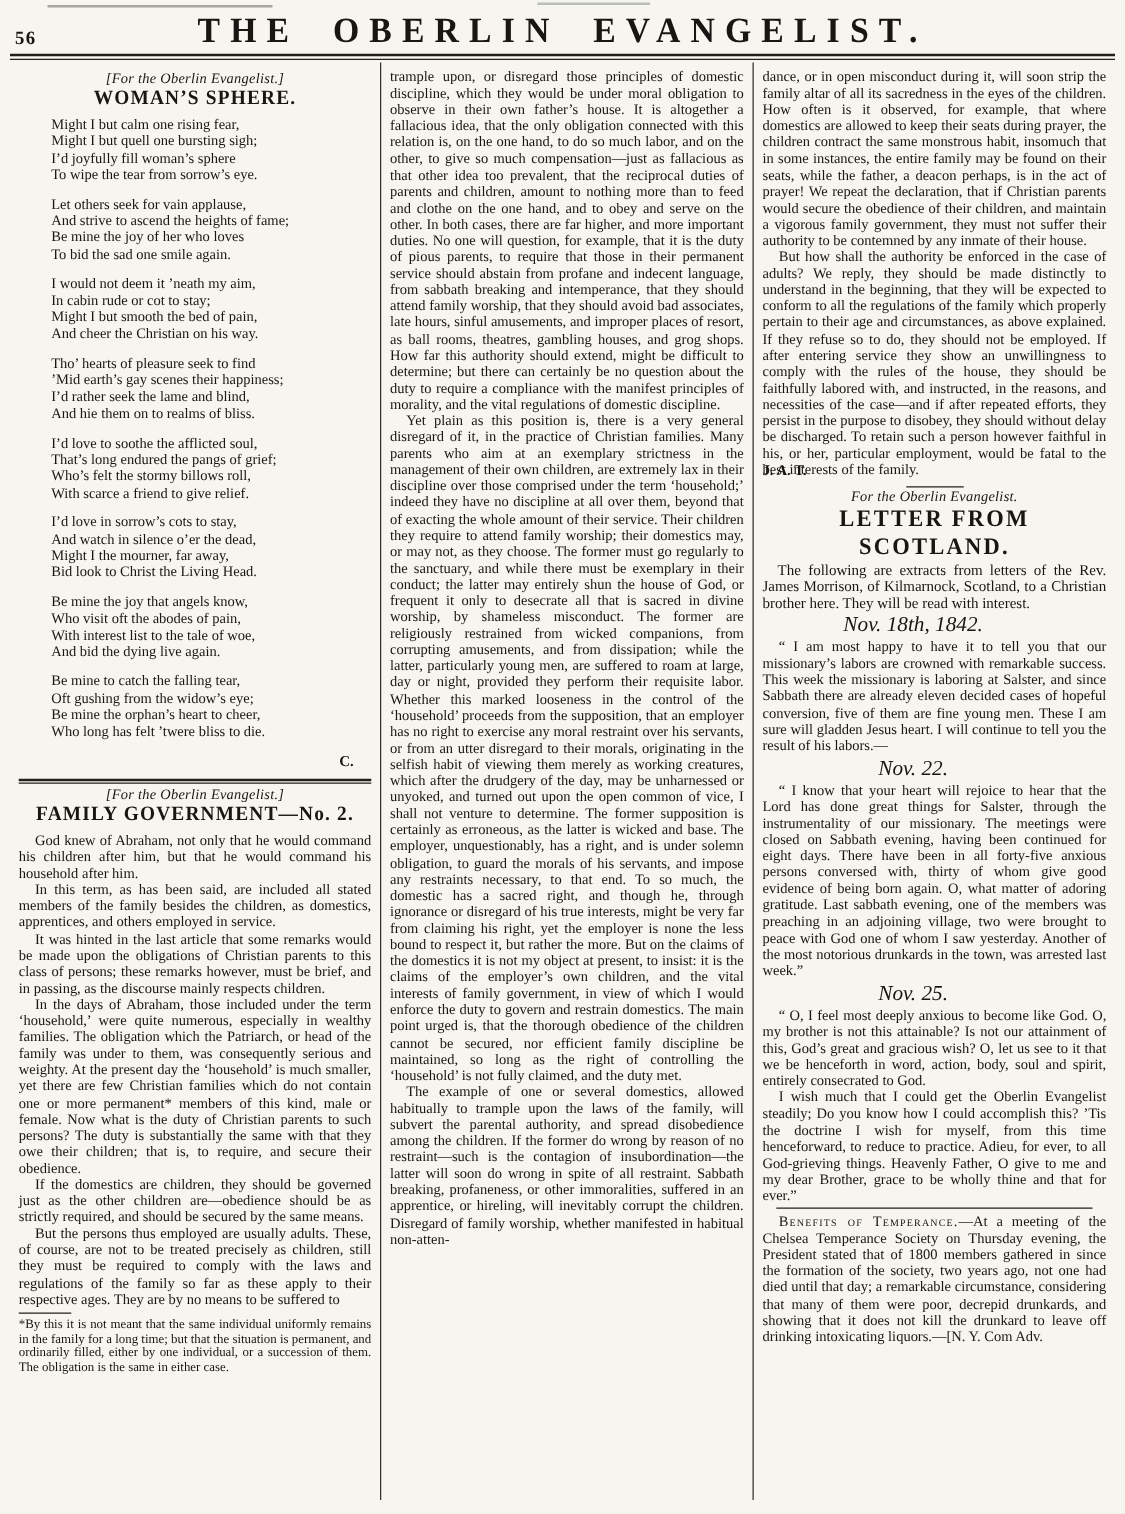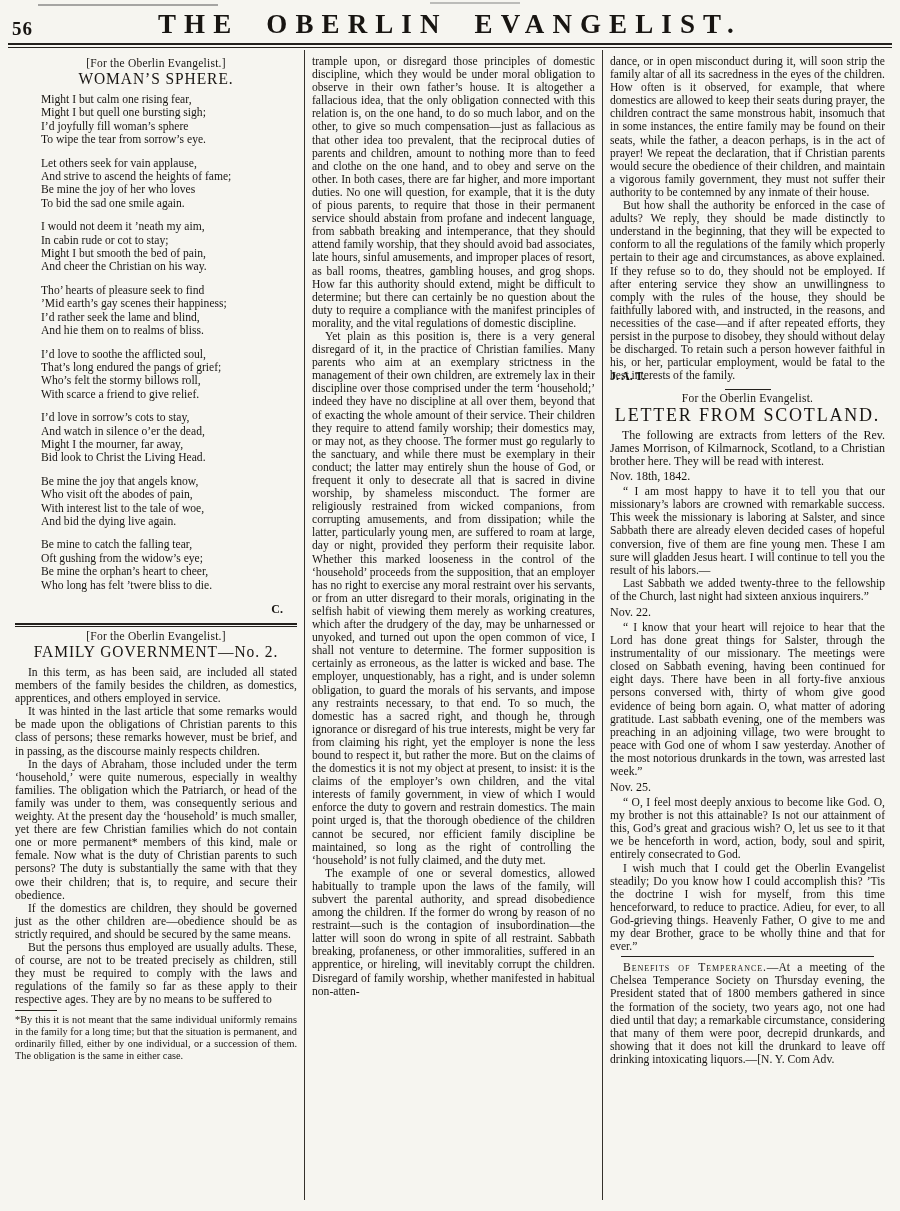--- a/index.html
+++ b/index.html
@@ -7,55 +7,55 @@
   body { font-family:"Liberation Serif", serif; color:#181512; }
   .page {
     width:900px; height:1211px; margin:0 auto; background:#f6f5f0;
     padding:4px 8px 6px 8px; overflow:hidden; position:relative;
   }
   
   .top-artifact { height:3px; border-top:2px solid #555; width:180px; margin-left:30px; opacity:.5; }
   .top-artifact2 { position:absolute; top:2px; left:430px; width:90px; border-top:2px solid #666; opacity:.4; }
 
   .masthead-row { display:flex; align-items:flex-end; padding:2px 4px 3px 4px; }
-  .page-number { font-size:19px; font-weight:bold; width:70px; letter-spacing:1px; }
+  .page-number { font-size:15px; font-weight:bold; width:70px; letter-spacing:1px; }
   .masthead {
     flex:1; text-align:center; font-size:27px; font-weight:bold;
     letter-spacing:.30em; word-spacing:.45em; white-space:nowrap;
     transform:scaleY(1.05); margin-right:70px;
   }
   .header-rule { border-top:2.5px solid #23201c; border-bottom:1px solid #23201c; height:5px; margin:0 0 2px 0; }
 
   .columns { display:flex; height:1150px; }
   .col { padding:5px 7px 0 7px; }
   .col1 { width:296px; }
   .col2 { width:298px; border-left:1.5px solid #35312b; }
   .col3 { width:290px; border-left:1.5px solid #35312b; flex:1; }
 
-  .attribution { text-align:center; font-size:11.5px; letter-spacing:.02em; margin-top:2px; }
-  .article-title { text-align:center; font-weight:normal; font-size:15.5px; letter-spacing:.06em; margin:1px 0 5px 0; transform:scaleY(1.05); }
+  .attribution { text-align:center; font-size:11.5px; letter-spacing:.02em; margin-top:2px;font-style:italic; }
+  .article-title { text-align:center; font-weight:bold; font-size:15.5px; letter-spacing:.06em; margin:1px 0 5px 0; transform:scaleY(1.05); }
   .article-title.small { font-size:18px; letter-spacing:.10em; margin:1px 0 3px 0; }
 
   .poem { padding-left:26px; }
   .stanza { white-space:pre-line; font-size:11.6px; line-height:13.4px; margin-bottom:10px; }
   .poem-signature { text-align:right; padding-right:14px; font-size:12px; font-weight:bold; margin-top:2px; }
 
   .body-para { font-size:11.6px; line-height:13.1px; text-align:justify; text-indent:13px; }
   .body-para.no-indent { text-indent:0; }
 
   .rule-double { border-top:2px solid #23201c; border-bottom:1px solid #23201c; height:4px; margin:6px 0 3px 0; }
   .rule-short { width:42px; border-top:1.2px solid #23201c; margin:4px 0 3px 0; }
   .rule-short-center { width:46px; border-top:1.2px solid #23201c; margin:5px auto 2px auto; }
   .rule-med-center { width:92%; border-top:1.6px solid #23201c; margin:3px auto 4px auto; }
 
   .footnote { font-size:10.3px; line-height:11.8px; text-align:justify; }
 
   .sig-line { text-align:left; font-size:11.8px; font-weight:bold; padding-right:6px; margin-top:-13px; }
   .letter-intro { font-size:12px; line-height:12.6px; text-align:justify; text-indent:12px; }
-  .date-line { text-align:left; font-size:12px; padding-right:34px; margin:2px 0 1px 0; }
+  .date-line { text-align:center; font-style:italic; font-size:17px; padding-right:34px; margin:2px 0 1px 0; }
   .lead-smallcaps { font-variant:small-caps; letter-spacing:.08em; font-weight:normal; }
 </style>
 </head>
 <body>
 
 <div class="page">
   <div class="top-artifact"></div>
   <div class="top-artifact2"></div>
 
   <div class="masthead-row">
@@ -102,20 +102,21 @@
 Oft gushing from the widow’s eye;
 Be mine the orphan’s heart to cheer,
 Who long has felt ’twere bliss to die.</div>
       </div>
       <div class="poem-signature">C.</div>
 
       <div class="rule-double"></div>
 
       <div class="attribution">[For the Oberlin Evangelist.]</div>
       <div class="article-title">FAMILY GOVERNMENT—No. 2.</div>
+      <p class="body-para">God knew of Abraham, not only that he would command his children after him, but that he would command his household after him.</p>
       <p class="body-para">In this term, as has been said, are included all stated members of the family besides the children, as domestics, apprentices, and others employed in service.</p>
       <p class="body-para">It was hinted in the last article that some remarks would be made upon the obligations of Christian parents to this class of persons; these remarks however, must be brief, and in passing, as the discourse mainly respects children.</p>
       <p class="body-para">In the days of Abraham, those included under the term ‘household,’ were quite numerous, especially in wealthy families. The obligation which the Patriarch, or head of the family was under to them, was consequently serious and weighty. At the present day the ‘household’ is much smaller, yet there are few Christian families which do not contain one or more permanent* members of this kind, male or female. Now what is the duty of Christian parents to such persons? The duty is substantially the same with that they owe their children; that is, to require, and secure their obedience.</p>
       <p class="body-para">If the domestics are children, they should be governed just as the other children are—obedience should be as strictly required, and should be secured by the same means.</p>
       <p class="body-para">But the persons thus employed are usually adults. These, of course, are not to be treated precisely as children, still they must be required to comply with the laws and regulations of the family so far as these apply to their respective ages. They are by no means to be suffered to</p>
       <div class="rule-short"></div>
       <p class="footnote">*By this it is not meant that the same individual uniformly remains in the family for a long time; but that the situation is permanent, and ordinarily filled, either by one individual, or a succession of them. The obligation is the same in either case.</p>
     </div>
 
     <div class="col col2">
@@ -129,21 +130,20 @@
       <p class="body-para">But how shall the authority be enforced in the case of adults? We reply, they should be made distinctly to understand in the beginning, that they will be expected to conform to all the regulations of the family which properly pertain to their age and circumstances, as above explained. If they refuse so to do, they should not be employed. If after entering service they show an unwillingness to comply with the rules of the house, they should be faithfully labored with, and instructed, in the reasons, and necessities of the case—and if after repeated efforts, they persist in the purpose to disobey, they should without delay be discharged. To retain such a person however faithful in his, or her, particular employment, would be fatal to the best interests of the family.</p>
       <div class="sig-line">J. A. T.</div>
 
       <div class="rule-short-center"></div>
       <div class="attribution">For the Oberlin Evangelist.</div>
       <div class="article-title small">LETTER FROM SCOTLAND.</div>
       <p class="letter-intro">The following are extracts from letters of the Rev. James Morrison, of Kilmarnock, Scotland, to a Christian brother here. They will be read with interest.</p>
 
       <div class="date-line">Nov. 18th, 1842.</div>
       <p class="body-para">“ I am most happy to have it to tell you that our missionary’s labors are crowned with remarkable success. This week the missionary is laboring at Salster, and since Sabbath there are already eleven decided cases of hopeful conversion, five of them are fine young men. These I am sure will gladden Jesus heart. I will continue to tell you the result of his labors.—</p>
-      <p class="body-para">Last Sabbath we added twenty-three to the fellowship of the Church, last night had sixteen anxious inquirers.”</p>
 
       <div class="date-line">Nov. 22.</div>
       <p class="body-para">“ I know that your heart will rejoice to hear that the Lord has done great things for Salster, through the instrumentality of our missionary. The meetings were closed on Sabbath evening, having been continued for eight days. There have been in all forty-five anxious persons conversed with, thirty of whom give good evidence of being born again. O, what matter of adoring gratitude. Last sabbath evening, one of the members was preaching in an adjoining village, two were brought to peace with God one of whom I saw yesterday. Another of the most notorious drunkards in the town, was arrested last week.”</p>
 
       <div class="date-line">Nov. 25.</div>
       <p class="body-para">“ O, I feel most deeply anxious to become like God. O, my brother is not this attainable? Is not our attainment of this, God’s great and gracious wish? O, let us see to it that we be henceforth in word, action, body, soul and spirit, entirely consecrated to God.</p>
       <p class="body-para">I wish much that I could get the Oberlin Evangelist steadily; Do you know how I could accomplish this? ’Tis the doctrine I wish for myself, from this time henceforward, to reduce to practice. Adieu, for ever, to all God-grieving things. Heavenly Father, O give to me and my dear Brother, grace to be wholly thine and that for ever.”</p>
 
       <div class="rule-med-center"></div>
       <p class="body-para"><span class="lead-smallcaps">Benefits of Temperance.</span><span>—At a meeting of the Chelsea Temperance Society on Thursday evening, the President stated that of 1800 members gathered in since the formation of the society, two years ago, not one had died until that day; a remarkable circumstance, considering that many of them were poor, decrepid drunkards, and showing that it does not kill the drunkard to leave off drinking intoxicating liquors.—[N. Y. Com Adv.</span></p>

